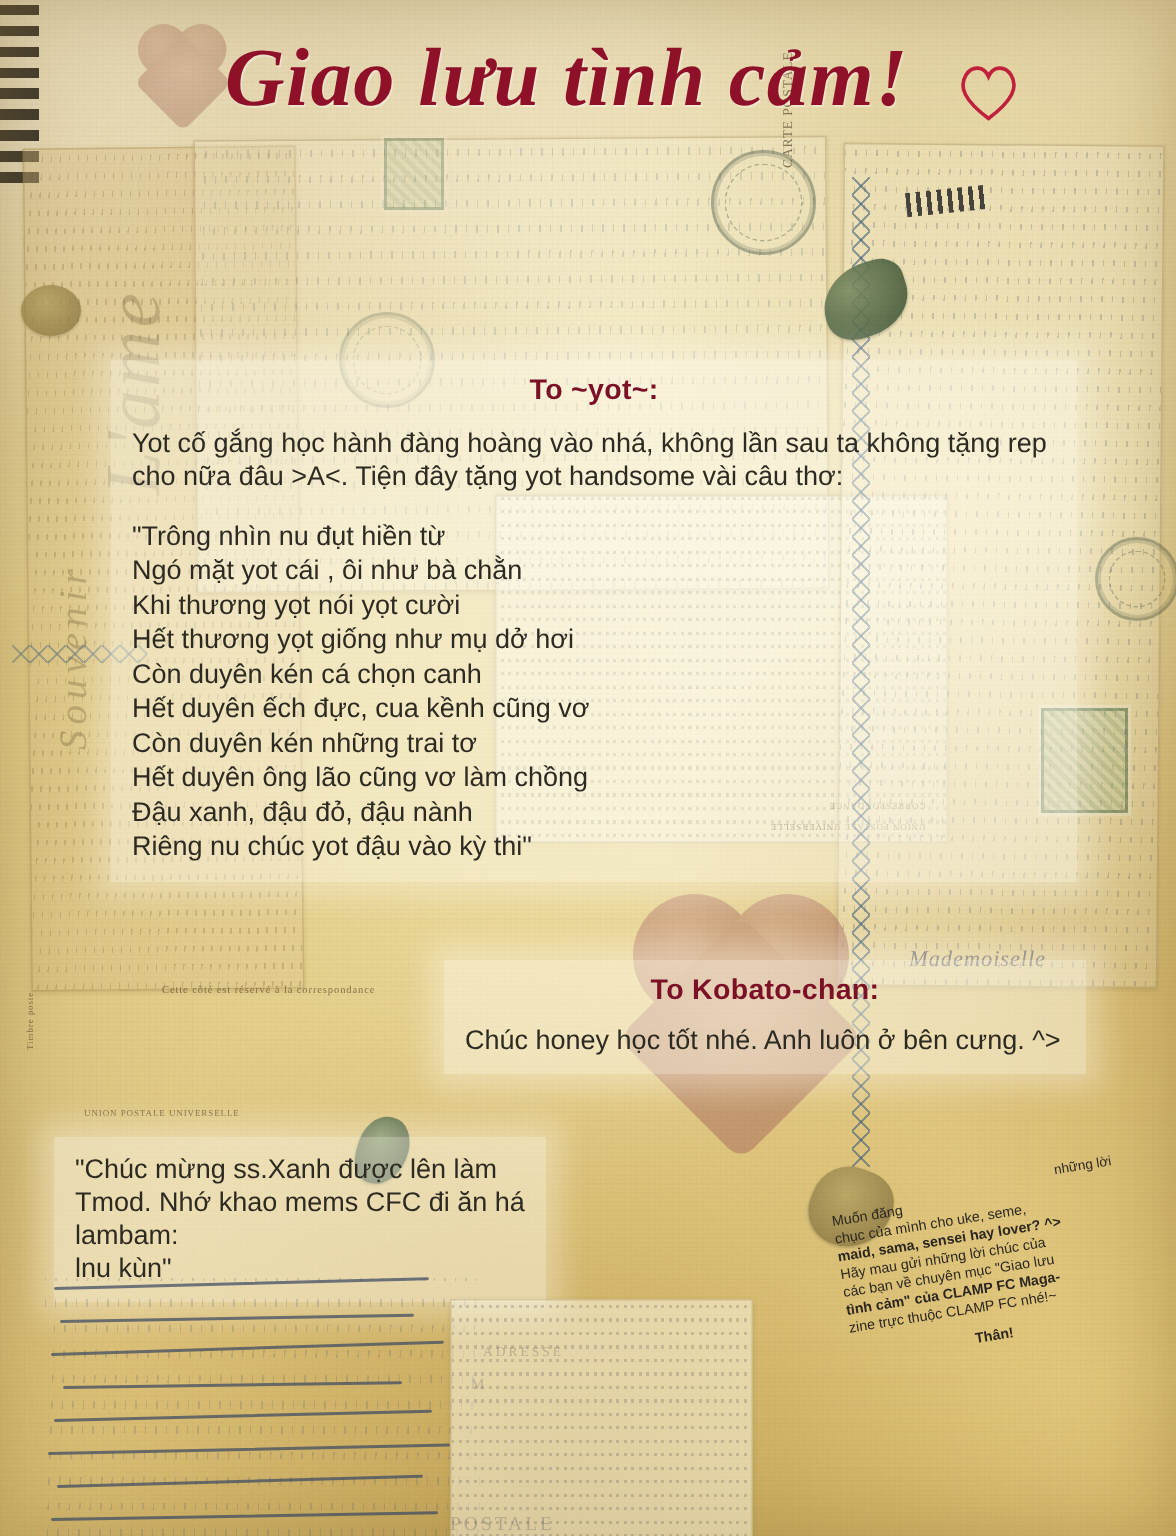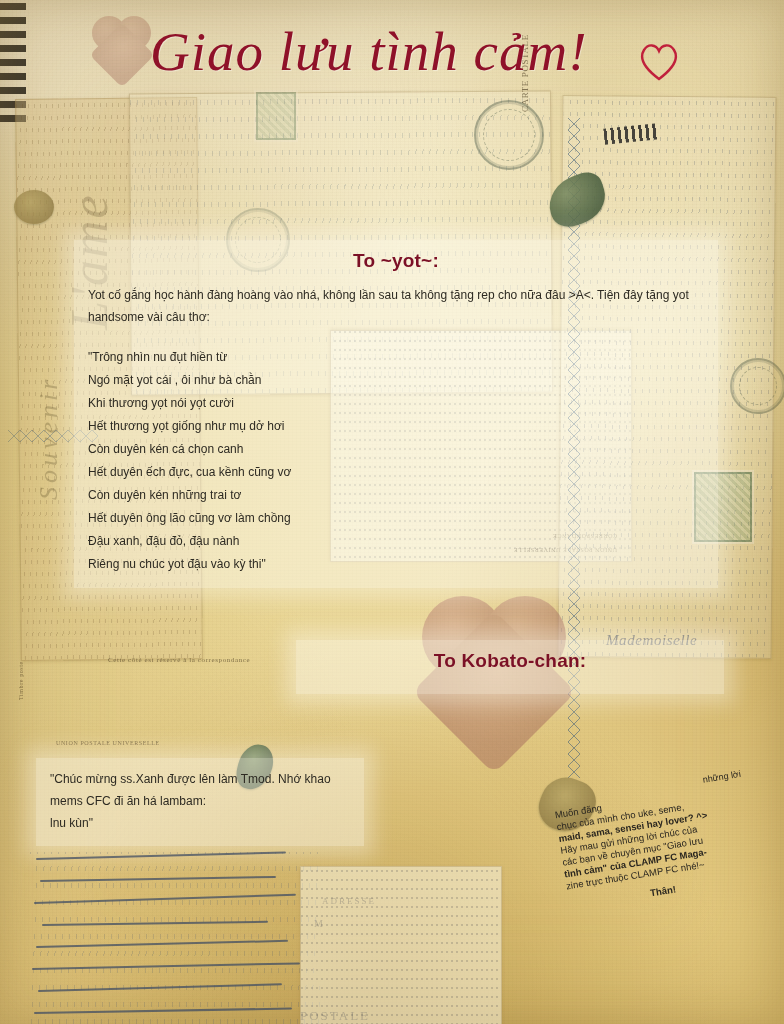--- a/index.html
+++ b/index.html
@@ -162,21 +162,21 @@
 
   
   #title {
     position: absolute;
     left: 150px;
     top: 24px;
     width: 520px;
     color: #8f1129;
     font-family: "Liberation Serif", serif;
     font-style: italic;
-    font-weight: normal;
+    font-weight: bold;
     font-size: 55px;
     line-height: 1;
     letter-spacing: 1px;
     text-shadow: 1px 1px 0 rgba(255,255,255,0.35);
     white-space: nowrap;
   }
   #title-heart {
     position: absolute;
     left: 637px;
     top: 40px;
@@ -195,21 +195,21 @@
   .msg h2 {
     margin: 0 0 10px 0;
     font-size: 19px;
     font-weight: bold;
     color: #7b1026;
     letter-spacing: .2px;
     text-align: center;
   }
   .msg p {
     margin: 0;
-    font-size: 12px;
+    font-size: 18px;
     line-height: 22px;
     color: #2d2a22;
   }
   .msg p.poem { line-height: 23px; }
 
   #msg-yot { left: 74px; top: 240px; width: 616px; }
   #msg-yot h2 { margin-bottom: 12px; }
   #msg-kobato { left: 296px; top: 640px; width: 400px; }
   #msg-kobato h2 { color: #7b1026; }
   #msg-green  { left: 36px;  top: 758px; width: 300px; }
@@ -362,20 +362,21 @@
 Còn duyên kén cá chọn canh
 Hết duyên ếch đực, cua kềnh cũng vơ
 Còn duyên kén những trai tơ
 Hết duyên ông lão cũng vơ làm chồng
 Đậu xanh, đậu đỏ, đậu nành
 Riêng nu chúc yot đậu vào kỳ thi"</p>
   </div>
 
   <div class="msg" id="msg-kobato">
     <h2>To Kobato-chan:</h2>
+    <p>Chúc honey học tốt nhé. Anh luôn ở bên cưng. ^&gt;</p>
   </div>
 
   <div class="msg" id="msg-green">
     <p style="white-space:pre-line;">"Chúc mừng ss.Xanh được lên làm Tmod. Nhớ khao mems CFC đi ăn há  lambam:
 lnu kùn"</p>
   </div>
 
   <div id="footer-note">
     <div style="text-align:right; font-size:9px;">những lời</div>
     <div>Muốn đăng</div>

